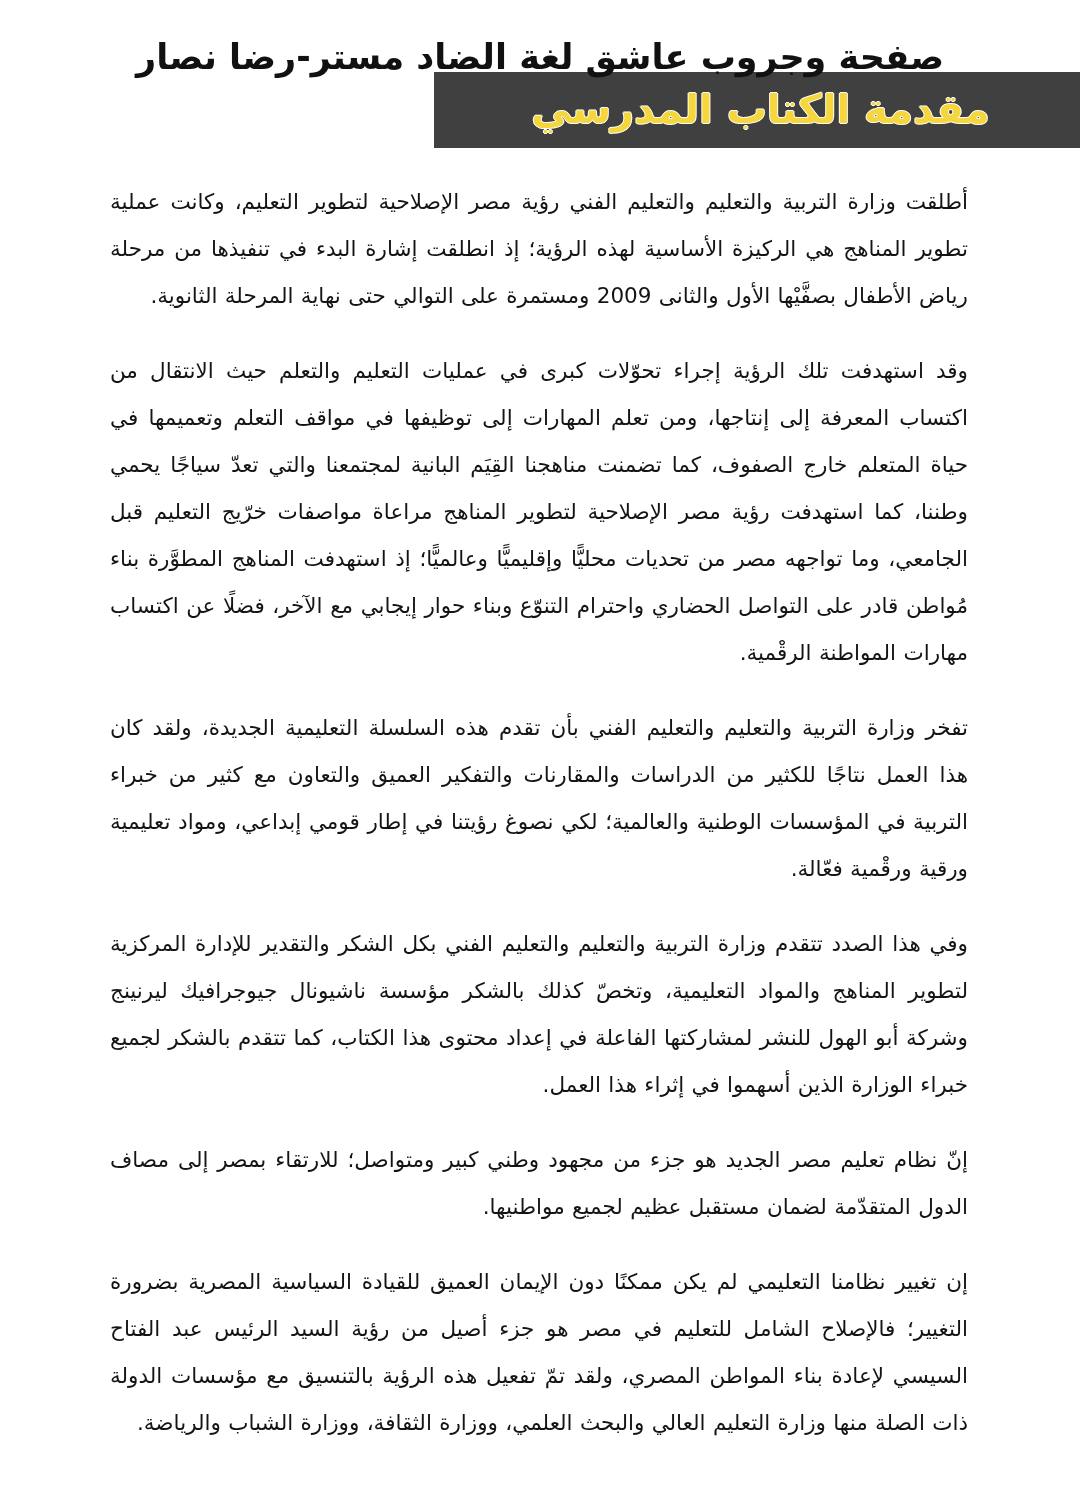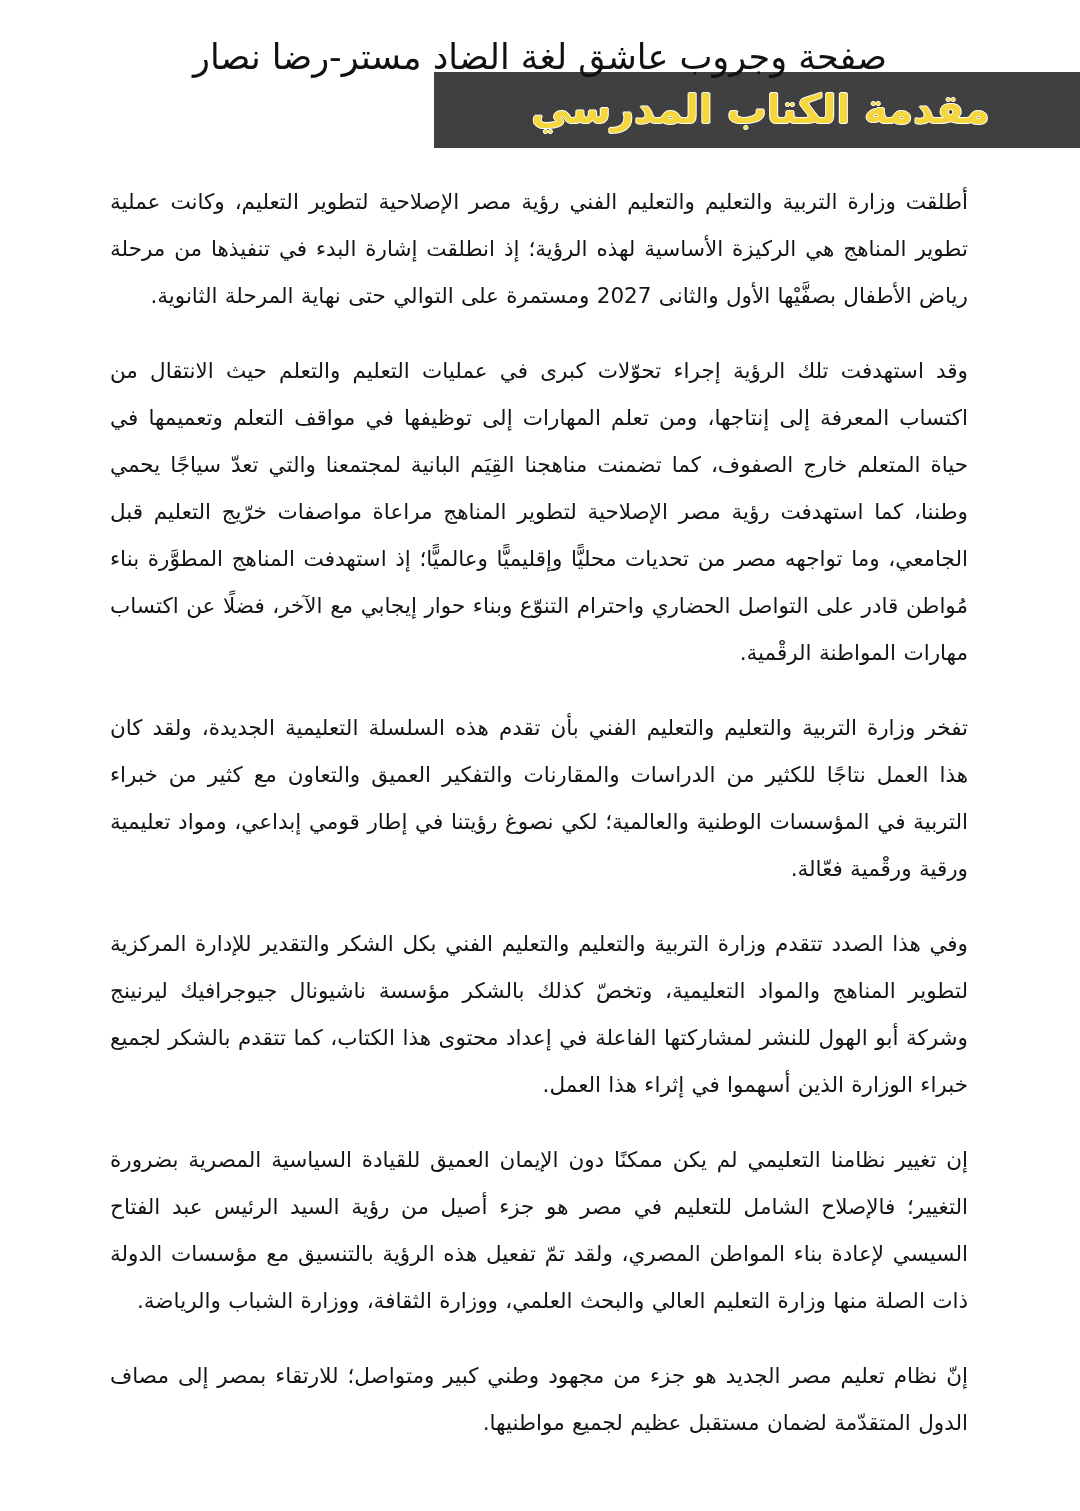--- a/index.html
+++ b/index.html
@@ -66,21 +66,21 @@
     width: 1080px;
     text-align: center;
     z-index: 2;
     pointer-events: none;
   }
   .watermark-text {
     display: inline-block;
     color: #111111;
     font-family: "DejaVu Sans", "Liberation Sans", sans-serif;
     font-size: 35px;
-    font-weight: 400;
+    font-weight: 700;
     line-height: 1.1;
     direction: rtl;
     white-space: nowrap;
   }
 
   
   .content {
     position: absolute;
     top: 178px;
     right: 112px;
@@ -114,21 +114,21 @@
       <div class="title-banner-text">مقدمة الكتاب المدرسي</div>
     </div>
 
     <div class="watermark">
       <span class="watermark-text">صفحة وجروب عاشق لغة الضاد مستر-رضا نصار</span>
     </div>
 
   </div>
 
   <div class="content">
-    <p class="para">أطلقت وزارة التربية والتعليم والتعليم الفني رؤية مصر الإصلاحية لتطوير التعليم، وكانت عملية تطوير المناهج هي الركيزة الأساسية لهذه الرؤية؛ إذ انطلقت إشارة البدء في تنفيذها من مرحلة رياض الأطفال بصفَّيْها الأول والثانى 2027 ومستمرة على التوالي حتى نهاية المرحلة الثانوية.</p>
+    <p class="para">أطلقت وزارة التربية والتعليم والتعليم الفني رؤية مصر الإصلاحية لتطوير التعليم، وكانت عملية تطوير المناهج هي الركيزة الأساسية لهذه الرؤية؛ إذ انطلقت إشارة البدء في تنفيذها من مرحلة رياض الأطفال بصفَّيْها الأول والثانى 2009 ومستمرة على التوالي حتى نهاية المرحلة الثانوية.</p>
     <p class="para">وقد استهدفت تلك الرؤية إجراء تحوّلات كبرى في عمليات التعليم والتعلم حيث الانتقال من اكتساب المعرفة إلى إنتاجها، ومن تعلم المهارات إلى توظيفها في مواقف التعلم وتعميمها في حياة المتعلم خارج الصفوف، كما تضمنت مناهجنا القِيَم البانية لمجتمعنا والتي تعدّ سياجًا يحمي وطننا، كما استهدفت رؤية مصر الإصلاحية لتطوير المناهج مراعاة مواصفات خرّيج التعليم قبل الجامعي، وما تواجهه مصر من تحديات محليًّا وإقليميًّا وعالميًّا؛ إذ استهدفت المناهج المطوَّرة بناء مُواطن قادر على التواصل الحضاري واحترام التنوّع وبناء حوار إيجابي مع الآخر، فضلًا عن اكتساب مهارات المواطنة الرقْمية.</p>
     <p class="para">تفخر وزارة التربية والتعليم والتعليم الفني بأن تقدم هذه السلسلة التعليمية الجديدة، ولقد كان هذا العمل نتاجًا للكثير من الدراسات والمقارنات والتفكير العميق والتعاون مع كثير من خبراء التربية في المؤسسات الوطنية والعالمية؛ لكي نصوغ رؤيتنا في إطار قومي إبداعي، ومواد تعليمية ورقية ورقْمية فعّالة.</p>
     <p class="para">وفي هذا الصدد تتقدم وزارة التربية والتعليم والتعليم الفني بكل الشكر والتقدير للإدارة المركزية لتطوير المناهج والمواد التعليمية، وتخصّ كذلك بالشكر مؤسسة ناشيونال جيوجرافيك ليرنينج وشركة أبو الهول للنشر لمشاركتها الفاعلة في إعداد محتوى هذا الكتاب، كما تتقدم بالشكر لجميع خبراء الوزارة الذين أسهموا في إثراء هذا العمل.</p>
+    <p class="para">إنّ نظام تعليم مصر الجديد هو جزء من مجهود وطني كبير ومتواصل؛ للارتقاء بمصر إلى مصاف الدول المتقدّمة لضمان مستقبل عظيم لجميع مواطنيها.</p>
     <p class="para">إن تغيير نظامنا التعليمي لم يكن ممكنًا دون الإيمان العميق للقيادة السياسية المصرية بضرورة التغيير؛ فالإصلاح الشامل للتعليم في مصر هو جزء أصيل من رؤية السيد الرئيس عبد الفتاح السيسي لإعادة بناء المواطن المصري، ولقد تمّ تفعيل هذه الرؤية بالتنسيق مع مؤسسات الدولة ذات الصلة منها وزارة التعليم العالي والبحث العلمي، ووزارة الثقافة، ووزارة الشباب والرياضة.</p>
-    <p class="para">إنّ نظام تعليم مصر الجديد هو جزء من مجهود وطني كبير ومتواصل؛ للارتقاء بمصر إلى مصاف الدول المتقدّمة لضمان مستقبل عظيم لجميع مواطنيها.</p>
   </div>
 
 </div>
 
 </body></html>

